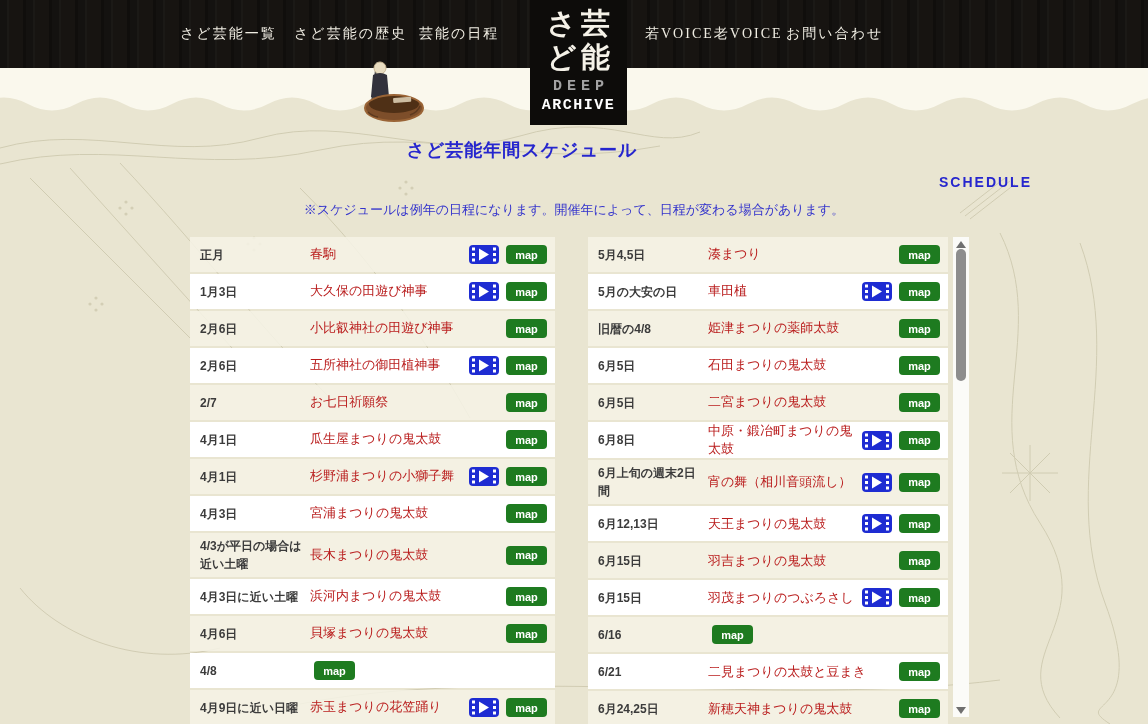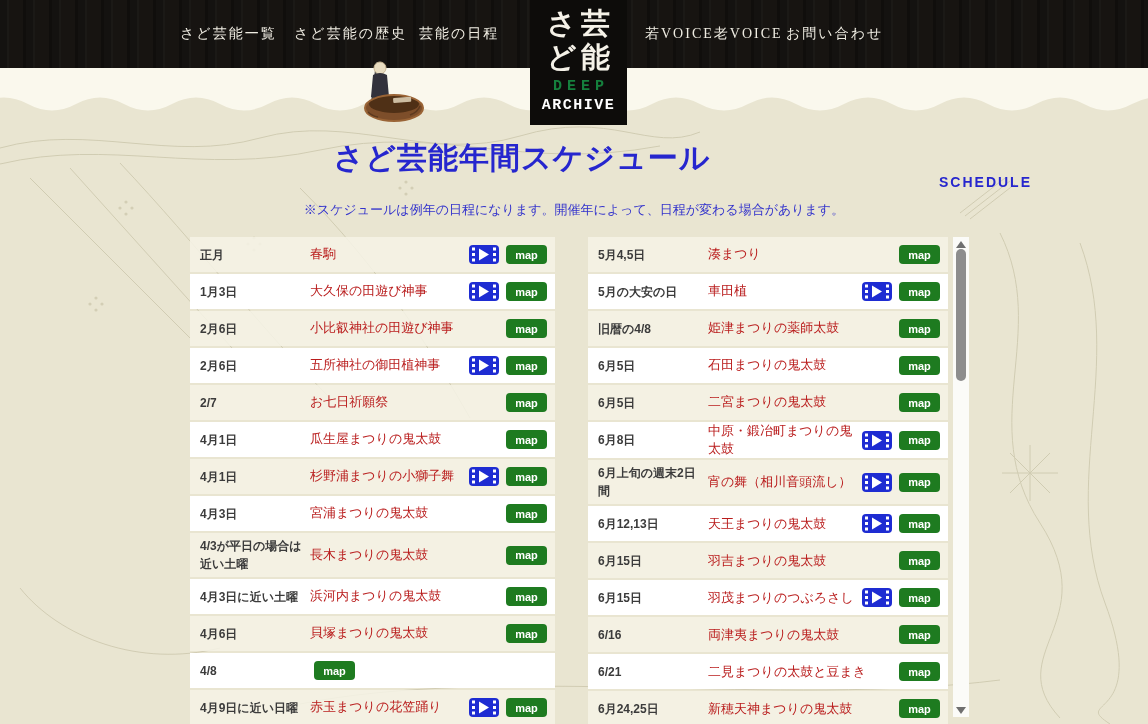--- a/index.html
+++ b/index.html
@@ -14,28 +14,28 @@
   .strip{position:absolute;left:0;top:68px;width:1148px;height:52px;background:#faf8ed;z-index:0;}
   .wave{position:absolute;left:0;top:88px;z-index:1;}
   .mainbg{position:absolute;left:0;top:114px;width:1148px;height:610px;background:#e9e5d1;z-index:0;}
   .art{position:absolute;left:0;top:68px;z-index:1;}
 
   
   .logo{position:absolute;left:530px;top:0;width:97px;height:125px;background:#0d0c0a;z-index:6;
     display:flex;flex-direction:column;align-items:center;cursor:pointer;}
   .logo-kanji{display:grid;grid-template-columns:34px 34px;grid-auto-rows:34px;margin-top:6px;
     font-family:"Liberation Serif",serif;font-weight:700;color:#f5f2e8;font-size:29px;line-height:34px;text-align:center;}
-  .logo-deep{color:#15803d;font-family:"Liberation Mono",monospace;font-weight:700;font-size:15px;letter-spacing:5px;margin-top:4px;text-indent:5px;}
+  .logo-deep{color:#a3a3a3;font-family:"Liberation Mono",monospace;font-weight:700;font-size:15px;letter-spacing:5px;margin-top:4px;text-indent:5px;}
   .logo-arch{color:#fff;font-family:"Liberation Mono",monospace;font-weight:700;font-size:15px;letter-spacing:1.5px;margin-top:2px;}
 
   .boat{position:absolute;left:346px;top:56px;z-index:5;}
 
   
   .title{position:absolute;left:0;top:138px;width:1044px;text-align:center;z-index:2;
-    color:#2626ce;font-size:30px;font-weight:800;letter-spacing:1px;}
+    color:#2626ce;font-size:18px;font-weight:800;letter-spacing:1px;}
   .subtitle{position:absolute;left:0;top:174px;width:1032px;text-align:right;z-index:2;
     color:#2626ce;font-size:14px;font-weight:700;letter-spacing:2px;}
   .note{position:absolute;left:0;top:201px;width:1148px;text-align:center;z-index:2;
     color:#3333cc;font-size:13px;}
 
   
   .table{position:absolute;top:237px;z-index:2;display:flex;flex-direction:column;}
   .table.left{left:190px;width:365px;}
   .table.right{left:588px;width:360px;}
   .row{display:flex;align-items:center;min-height:35px;margin-bottom:2px;}
@@ -340,21 +340,20 @@
           <a class="vbtn">
             <svg width="24" height="15" viewBox="0 0 24 15">
               <path d="M0,0.5h3v3h-3z M21,0.5h3v3h-3z M0,6h3v3h-3z M21,6h3v3h-3z M0,11.5h3v3h-3z M21,11.5h3v3h-3z M7,1.5 L17,7.5 L7,13.5 Z" fill="#ffffff"></path>
             </svg>
           </a>
           <a class="mbtn">map</a>
         </div>
       </div>
       <div class="row beige">
         <div class="cell-date">6/16</div>
-        <a class="cell-event">両津夷まつりの鬼太鼓</a>
         <div class="btns">
           <a class="mbtn">map</a>
         </div>
       </div>
       <div class="row white">
         <div class="cell-date">6/21</div>
         <a class="cell-event">二見まつりの太鼓と豆まき</a>
         <div class="btns">
           <a class="mbtn">map</a>
         </div>

